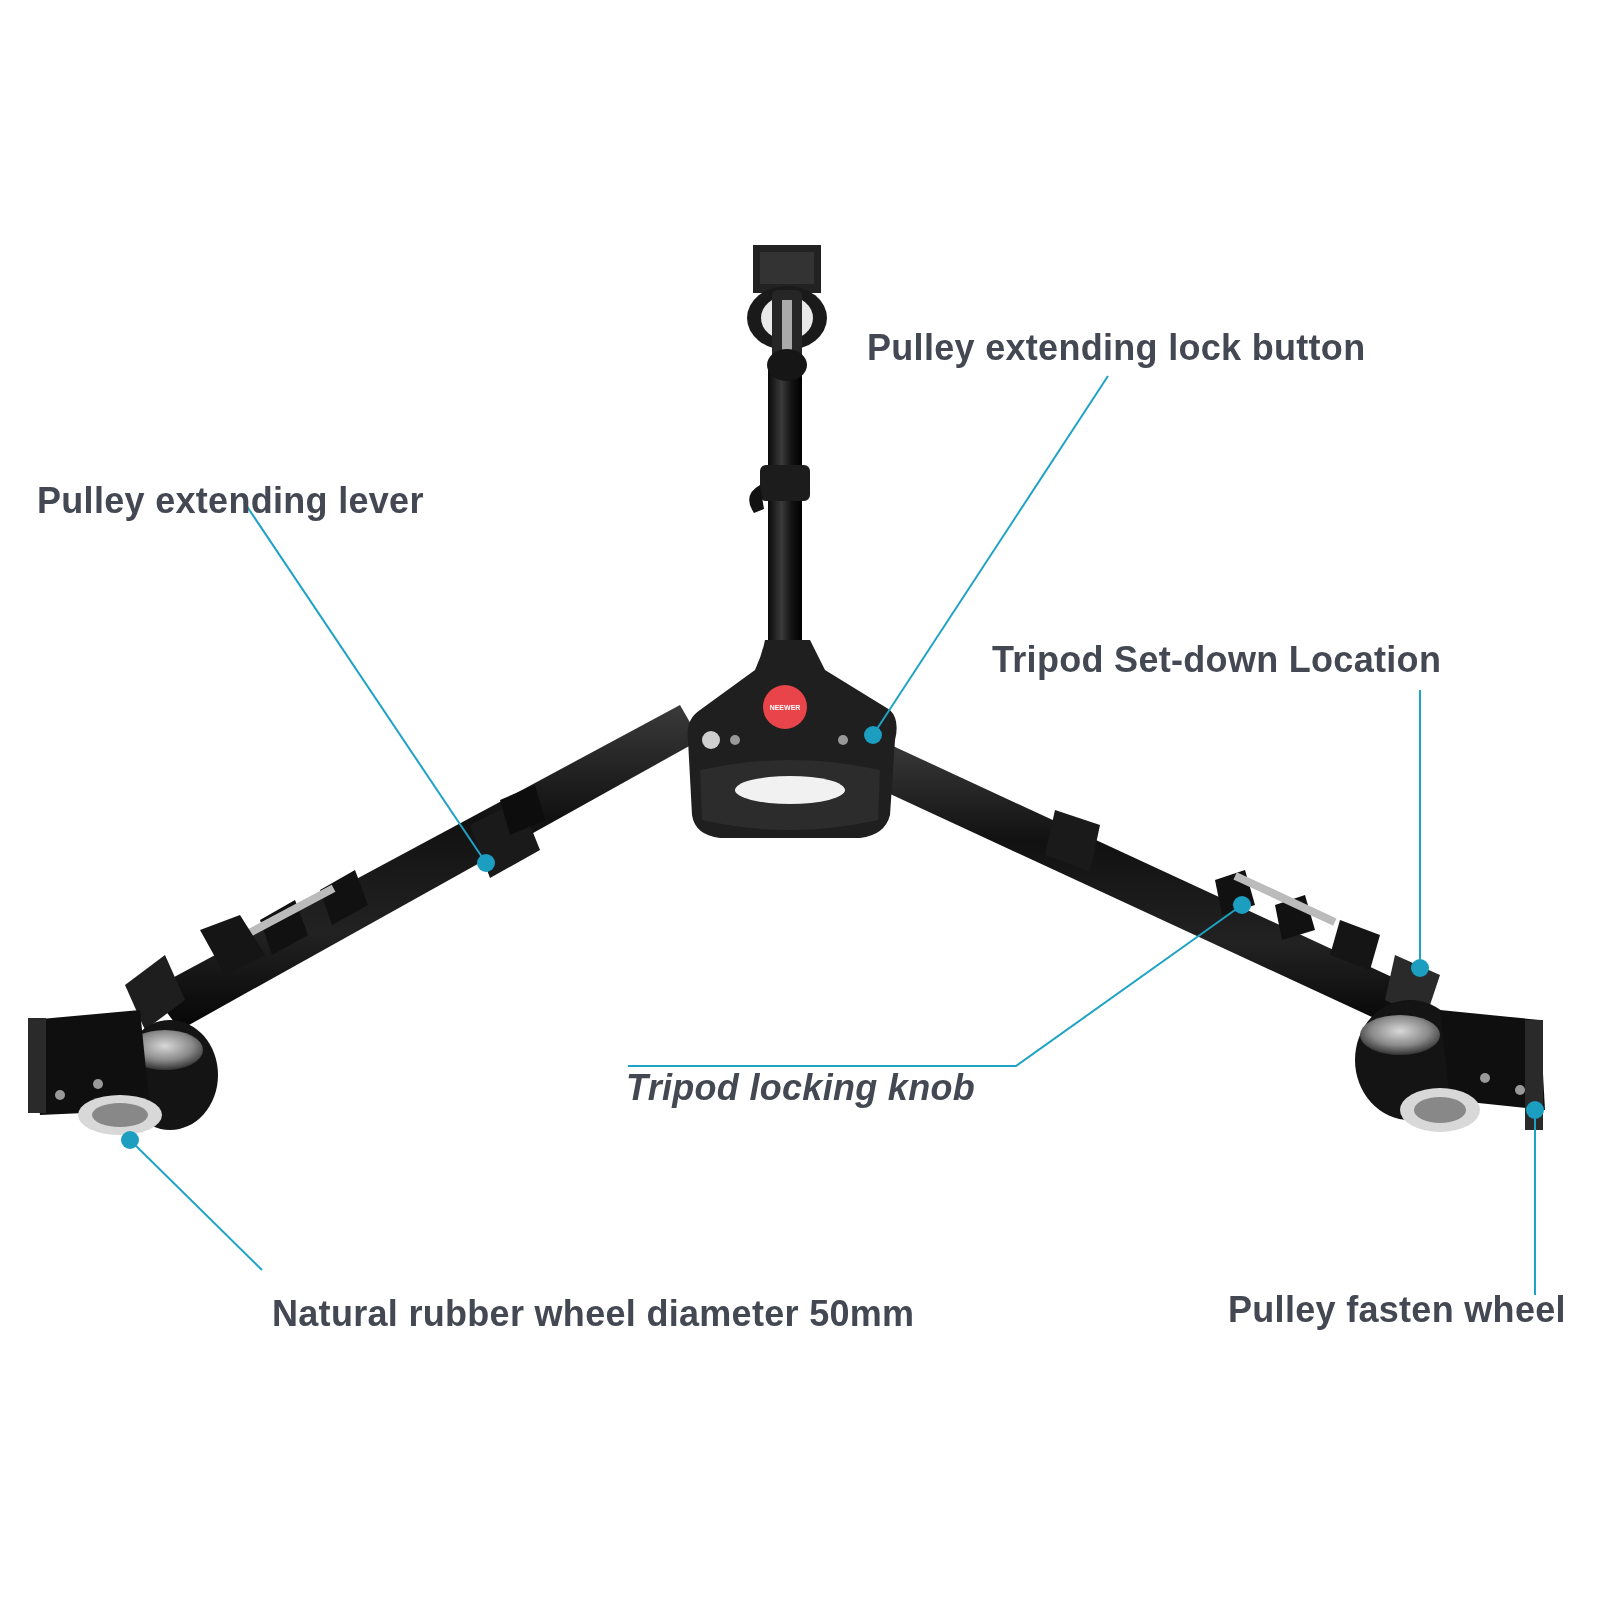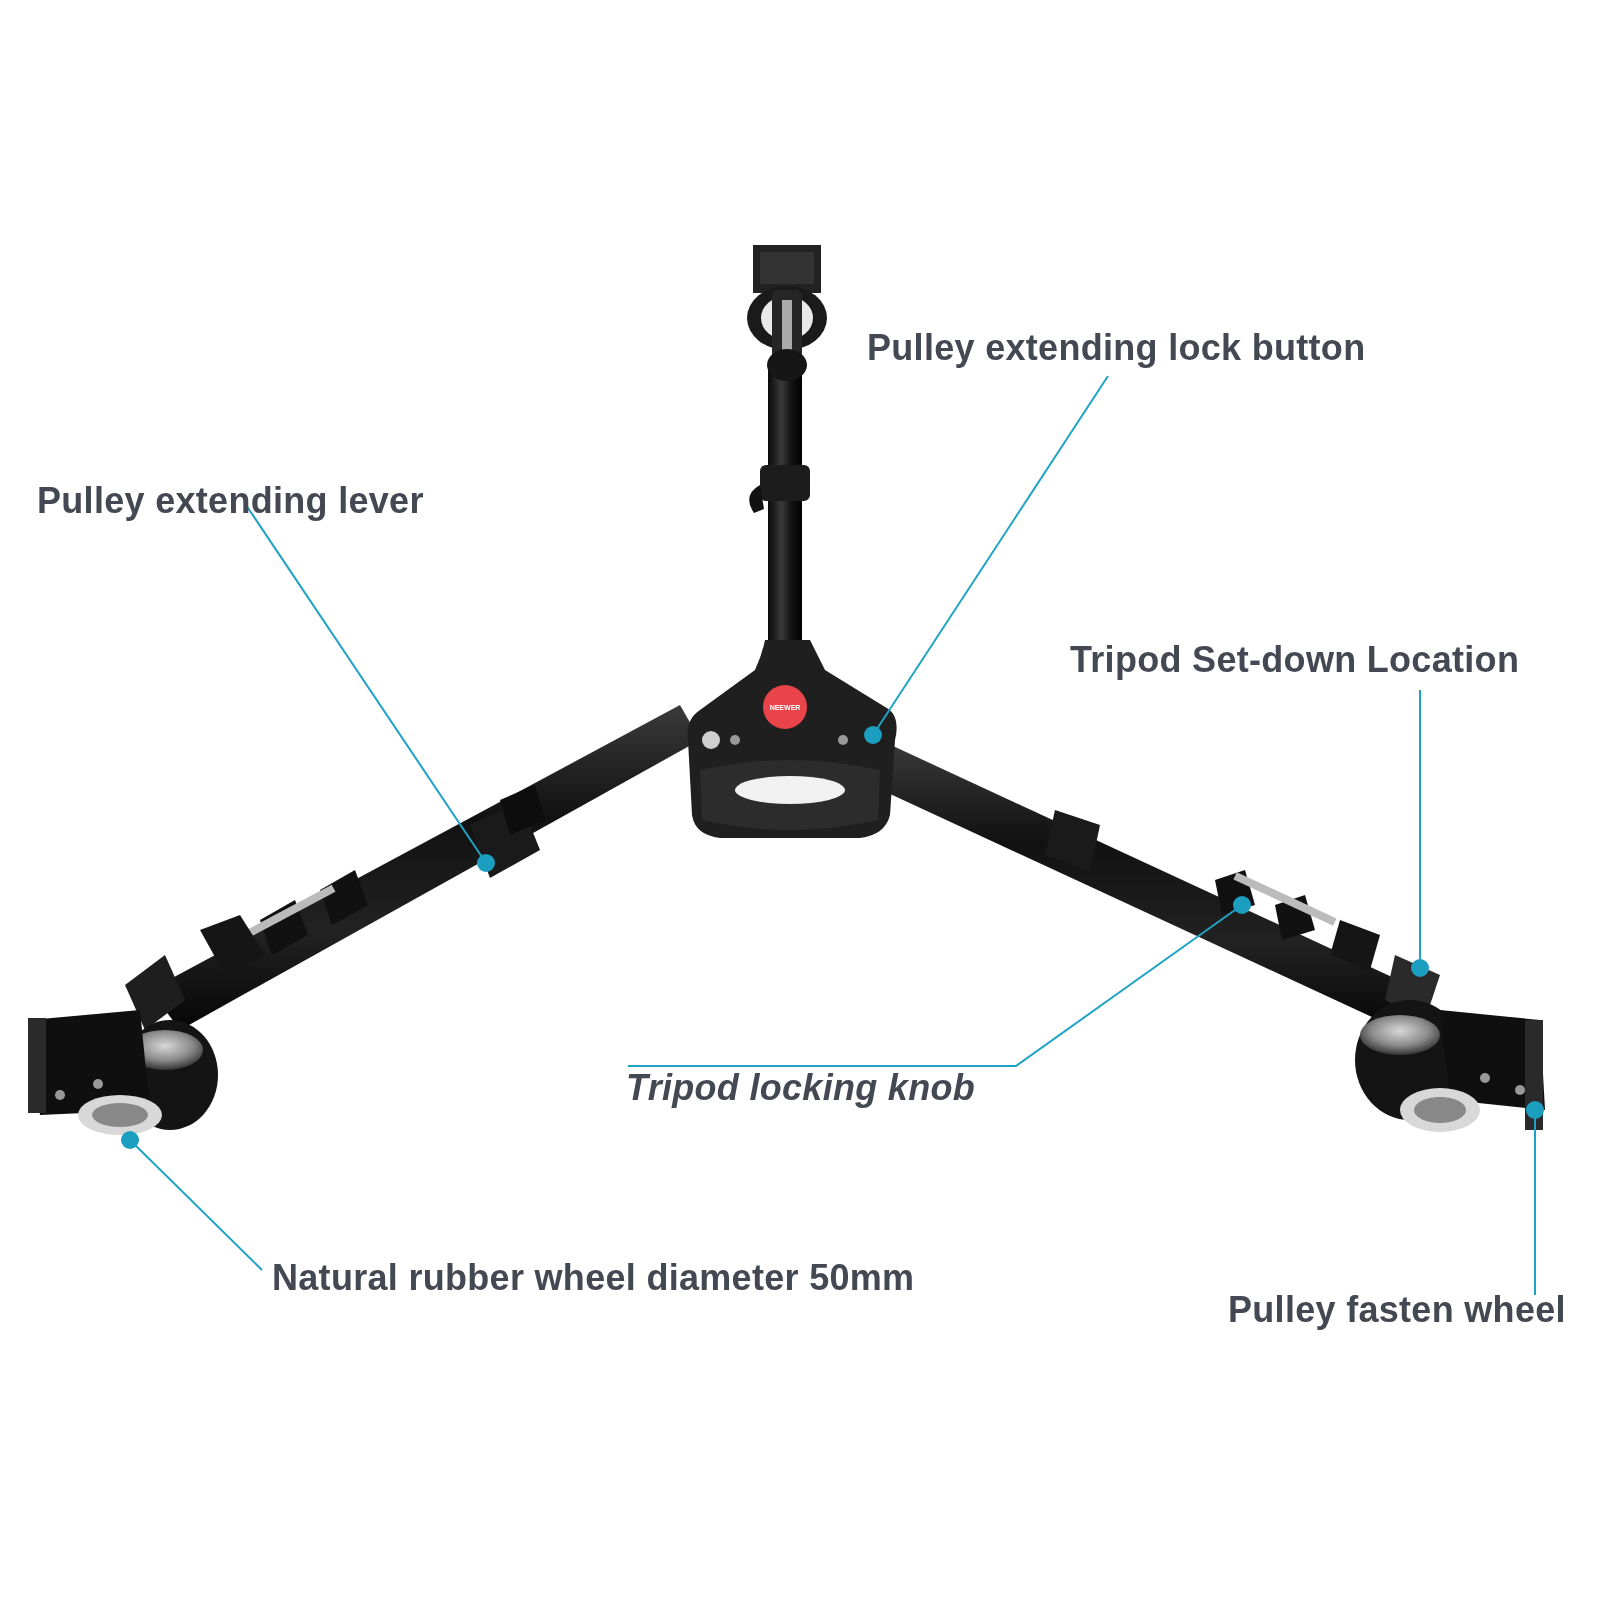--- a/index.html
+++ b/index.html
@@ -111,18 +111,18 @@
       <circle cx="486" cy="863" r="9"></circle>
       <circle cx="1420" cy="968" r="9"></circle>
       <circle cx="1242" cy="905" r="9"></circle>
       <circle cx="130" cy="1140" r="9"></circle>
       <circle cx="1535" cy="1110" r="9"></circle>
     </g>
   </svg>
 
   <div class="label" style="left:867px; top:322px;margin-top:8px;">Pulley extending lock button</div>
   <div class="label" style="left:37px; top:458px;margin-top:25px;">Pulley extending lever</div>
-  <div class="label" style="left:1070px; top:642px;">Tripod Set-down Location</div>
+  <div class="label" style="left:992px; top:642px;">Tripod Set-down Location</div>
   <div class="label" style="left:626px; top:1070px;font-style:italic;">Tripod locking knob</div>
-  <div class="label" style="left:272px; top:1260px;">Natural rubber wheel diameter 50mm</div>
+  <div class="label" style="left:272px; top:1296px;">Natural rubber wheel diameter 50mm</div>
   <div class="label" style="left:1228px; top:1292px;">Pulley fasten wheel</div>
 
 </div>
 
 </body></html>

